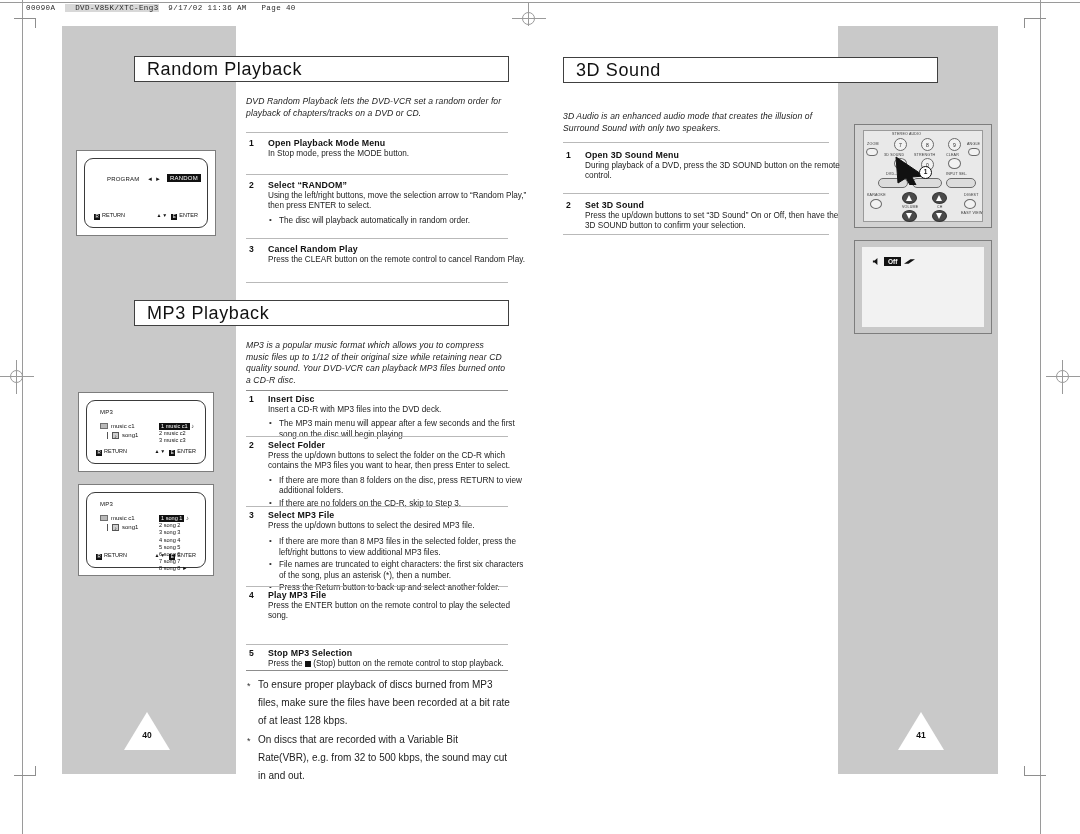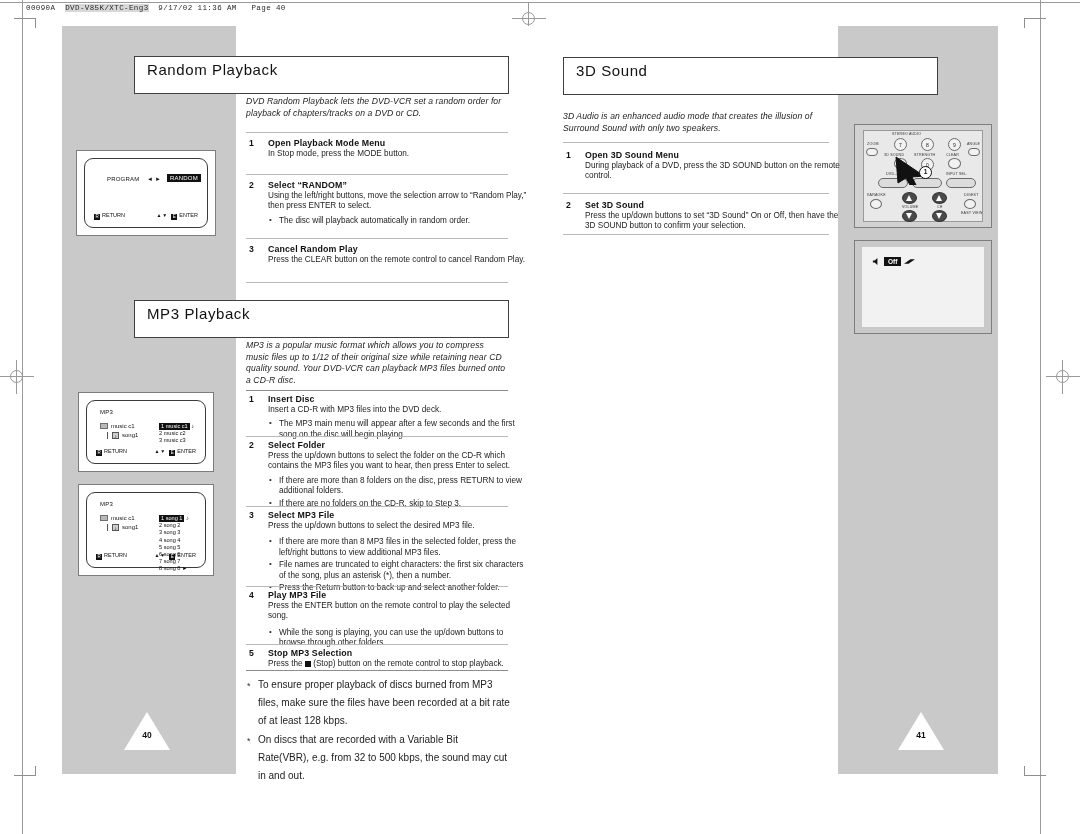--- a/index.html
+++ b/index.html
@@ -9,21 +9,21 @@
     overflow:hidden;position:relative;
   }
   .sheet{position:absolute;inset:0;}
 
   
   .prepress-header{
     position:absolute;left:26px;top:4px;font-size:7.5px;
     font-family:"Liberation Mono",monospace;letter-spacing:.4px;
     color:#2a2a2a;white-space:pre;
   }
-  .prepress-header .hl{background:#d8d8d8;}
+  .prepress-header .hl{background:#d8d8d8;padding-left:10px;}
   .vrule{position:absolute;width:1px;background:#9a9a9a;}
   .hrule{position:absolute;height:1px;background:#9a9a9a;}
   .cornermark{position:absolute;width:26px;height:26px;}
   .cornermark i{position:absolute;background:#8e8e8e;}
   .regmark{position:absolute;width:34px;height:34px;}
   .regmark .ring{
     position:absolute;left:10px;top:10px;width:13px;height:13px;
     border:1px solid #9a9a9a;border-radius:50%;box-sizing:border-box;
   }
   .regmark .hl,.regmark .vl{position:absolute;background:#9a9a9a;}
@@ -32,22 +32,22 @@
 
   
   .page{position:absolute;background:#c9c9c9;}
   .page-left{left:62px;top:26px;width:776px;height:748px;}
   .page-right{left:838px;top:26px;width:160px;height:748px;}
   .white-col{position:absolute;background:#ffffff;}
 
   .section{position:absolute;}
   .sec-title{
     border:1px solid #404040;background:#ffffff;
-    font-size:15px;letter-spacing:.6px;color:#111;
-    padding:6px 0 7px 12px;box-sizing:border-box;height:38px;
+    font-size:18px;letter-spacing:.6px;color:#111;
+    padding:6px 0 7px 12px;box-sizing:border-box;height:26px;
     line-height:13px;
   }
   .intro{
     font-style:italic;font-size:8.6px;line-height:11.6px;color:#1c1c1c;
     letter-spacing:.1px;
   }
   .rule{height:1px;background:#b9b9b9;}
   .rule.dark{background:#8d8d8d;}
 
   .step{position:relative;padding-left:22px;}
@@ -287,23 +287,20 @@
       <li>Press the Return button to back up and select another folder.</li>
     </ul>
   </div>
 
   <div class="rule" style="position:absolute;left:246px;top:586px;width:262px;"></div>
 
   <div class="step" style="position:absolute;left:246px;top:590px;width:262px;">
     <span class="num">4</span>
     <h4>Play MP3 File</h4>
     <p>Press the ENTER button on the remote control to play the selected song.</p>
-    <ul class="bullets" style="margin-top:6px;">
-      <li>While the song is playing, you can use the up/down buttons to browse through other folders.</li>
-    </ul>
   </div>
 
   <div class="rule" style="position:absolute;left:246px;top:644px;width:262px;"></div>
 
   <div class="step" style="position:absolute;left:246px;top:648px;width:262px;">
     <span class="num">5</span>
     <h4>Stop MP3 Selection</h4>
     <p>
       <span>Press the</span>
       <span class="stopglyph"></span>

